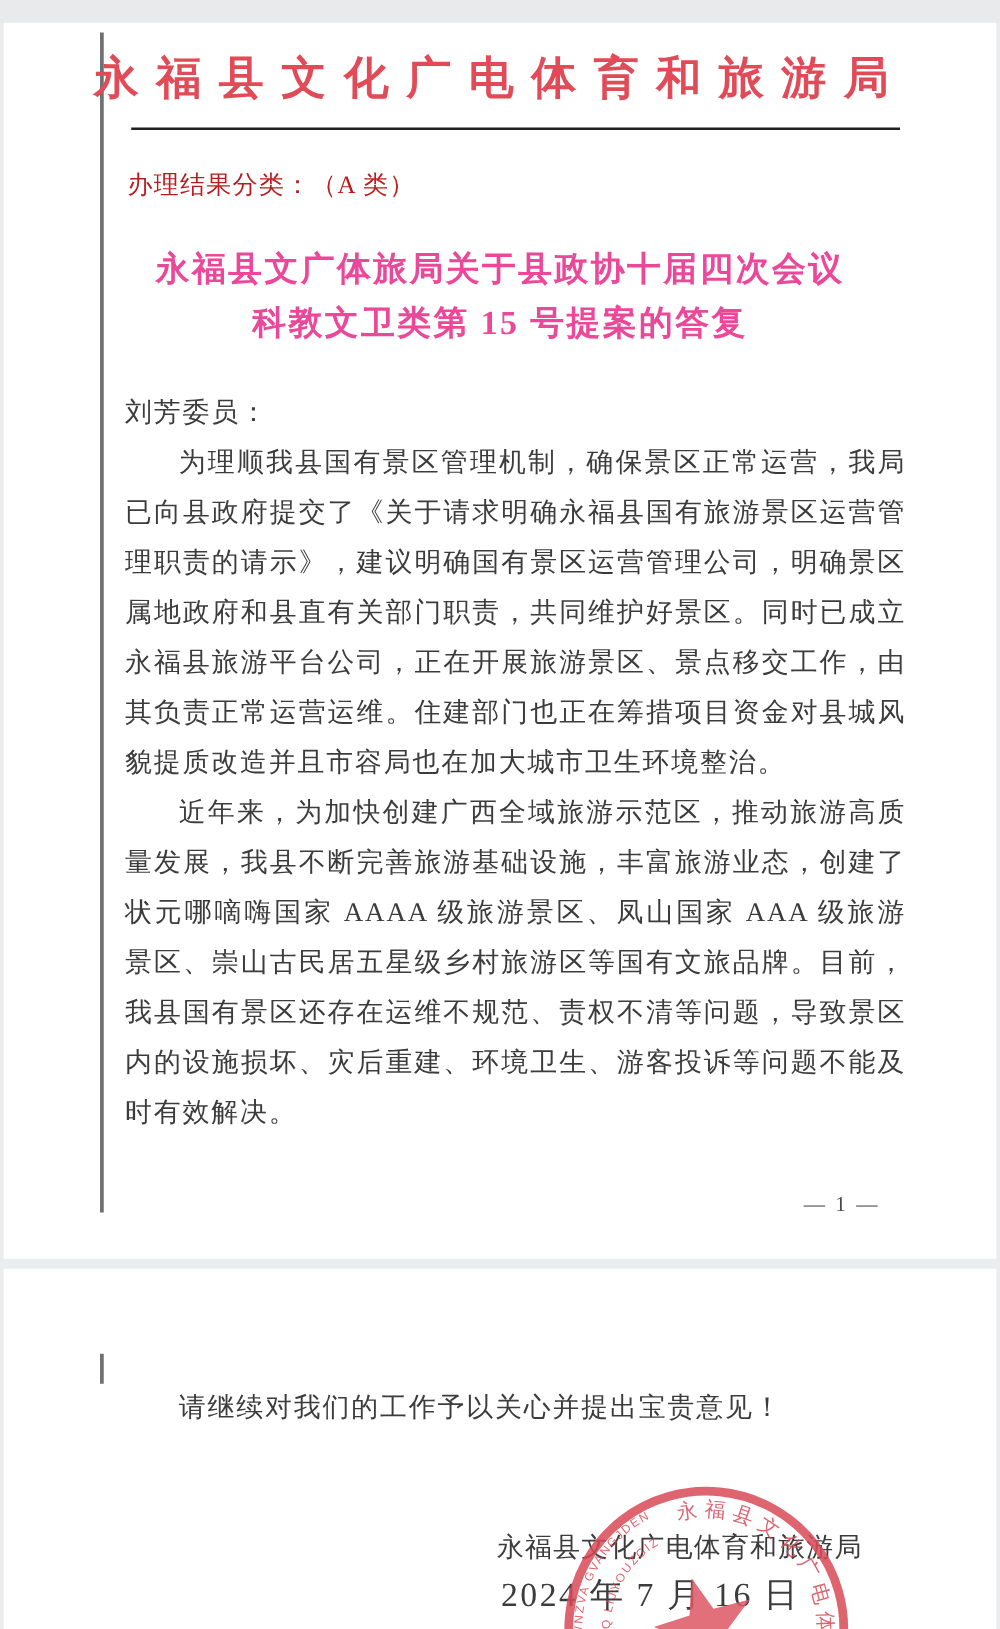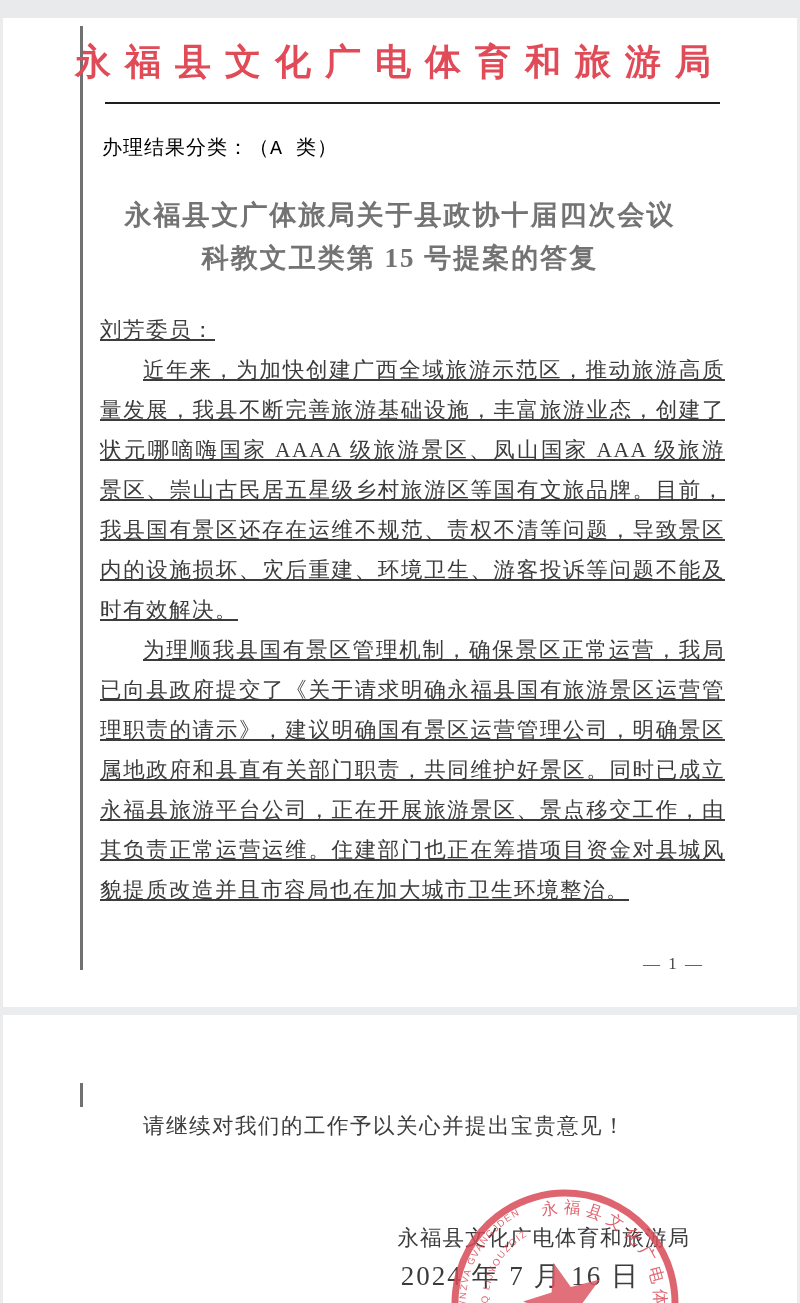--- a/index.html
+++ b/index.html
@@ -17,33 +17,33 @@
   .a2{left:77px;top:68px;height:24px;}
   .letterhead{
     position:absolute;top:20px;left:0;width:100%;
     text-align:center;font-size:36px;font-weight:bold;letter-spacing:14px;
     font-family:"Liberation Sans","DejaVu Sans",sans-serif;
   }
   .rule{position:absolute;top:84px;left:102px;width:615px;height:2px;background:#1f1f1f;}
   .meta{
     position:absolute;top:116px;left:99px;right:79px;
     display:flex;justify-content:space-between;align-items:baseline;
-    font-size:20px;letter-spacing:1px;color:#000000;font-family:Liberation Mono, monospace;
+    font-size:20px;letter-spacing:1px;color:#b91c1c;
   }
   .doc-title{
     position:absolute;top:176px;left:40px;right:40px;
     text-align:center;font-size:27px;font-weight:bold;line-height:43px;
-    letter-spacing:2px;color:#737373;
+    letter-spacing:2px;color:#ec4899;
   }
   .bodytext{
     position:absolute;top:292px;left:97px;width:625px;
     font-size:21.5px;line-height:40px;letter-spacing:1.5px;
     text-align:justify;word-break:break-all;color:#3c3c3c;
   }
-  .bodytext p{margin:0;text-indent:2em;text-decoration:underline;}
+  .bodytext p{margin:0;text-indent:2em;}
   .bodytext p.salutation{text-indent:0;}
   .pageno{
     position:absolute;top:936px;right:93px;
     font-size:17px;letter-spacing:2px;color:#4a4a4a;
   }
   .closing{
     position:absolute;top:96px;left:97px;width:625px;margin:0;
     font-size:21.5px;letter-spacing:1.5px;text-indent:2em;color:#3c3c3c;
   }
   .signer{
@@ -73,22 +73,22 @@
       <span>办理结果分类：（A 类）</span>
     </div>
 
     <div class="doc-title">
       <div>永福县文广体旅局关于县政协十届四次会议</div>
       <div>科教文卫类第 15 号提案的答复</div>
     </div>
 
     <div class="bodytext">
       <p class="salutation">刘芳委员：</p>
+      <p>为理顺我县国有景区管理机制，确保景区正常运营，我局已向县政府提交了《关于请求明确永福县国有旅游景区运营管理职责的请示》，建议明确国有景区运营管理公司，明确景区属地政府和县直有关部门职责，共同维护好景区。同时已成立永福县旅游平台公司，正在开展旅游景区、景点移交工作，由其负责正常运营运维。住建部门也正在筹措项目资金对县城风貌提质改造并且市容局也在加大城市卫生环境整治。</p>
       <p>近年来，为加快创建广西全域旅游示范区，推动旅游高质量发展，我县不断完善旅游基础设施，丰富旅游业态，创建了状元哪嘀嗨国家 AAAA 级旅游景区、凤山国家 AAA 级旅游景区、崇山古民居五星级乡村旅游区等国有文旅品牌。目前，我县国有景区还存在运维不规范、责权不清等问题，导致景区内的设施损坏、灾后重建、环境卫生、游客投诉等问题不能及时有效解决。</p>
-      <p>为理顺我县国有景区管理机制，确保景区正常运营，我局已向县政府提交了《关于请求明确永福县国有旅游景区运营管理职责的请示》，建议明确国有景区运营管理公司，明确景区属地政府和县直有关部门职责，共同维护好景区。同时已成立永福县旅游平台公司，正在开展旅游景区、景点移交工作，由其负责正常运营运维。住建部门也正在筹措项目资金对县城风貌提质改造并且市容局也在加大城市卫生环境整治。</p>
     </div>
 
     <div class="pageno">— 1 —</div>
   </div>
 
   <div class="page page2">
     <div class="artifact a2"></div>
 
     <p class="closing">请继续对我们的工作予以关心并提出宝贵意见！</p>
 

